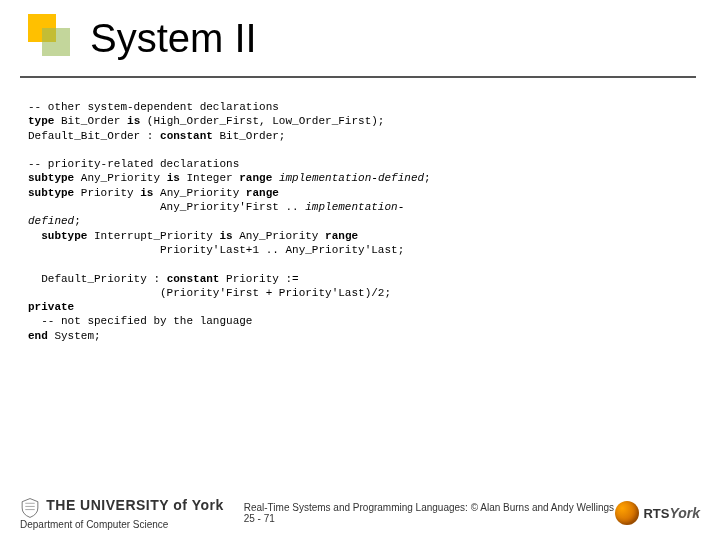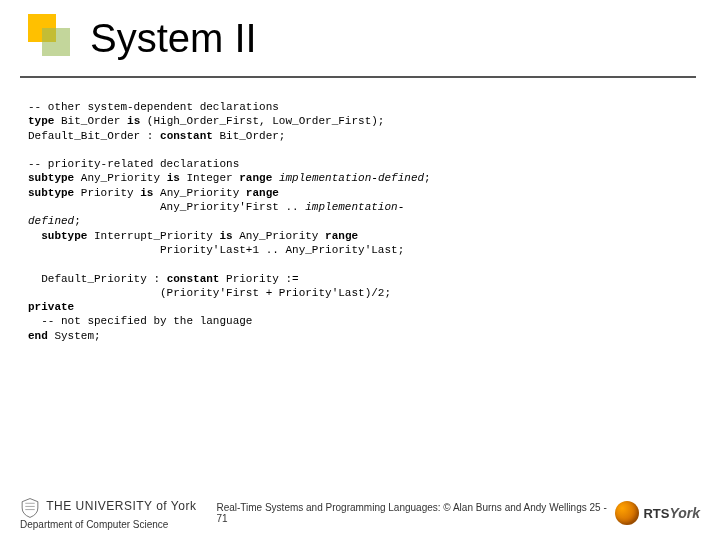--- a/index.html
+++ b/index.html
@@ -89,22 +89,23 @@
     color: #333;
   }
   .footer-left {
     display: flex;
     flex-direction: column;
     line-height: 1.05;
     font-size: 8px;
     text-align: left;
   }
   .footer-left .uni {
-    font-size: 12px;
+    font-size: 14px;
     letter-spacing: 0.5px;
+    font-weight: bold;
   }
   .footer-left .dept {
     font-size: 10px;
     margin-top: 1px;
   }
   .crest {
     width: 20px;
     height: 22px;
     display: inline-block;
     vertical-align: middle;

